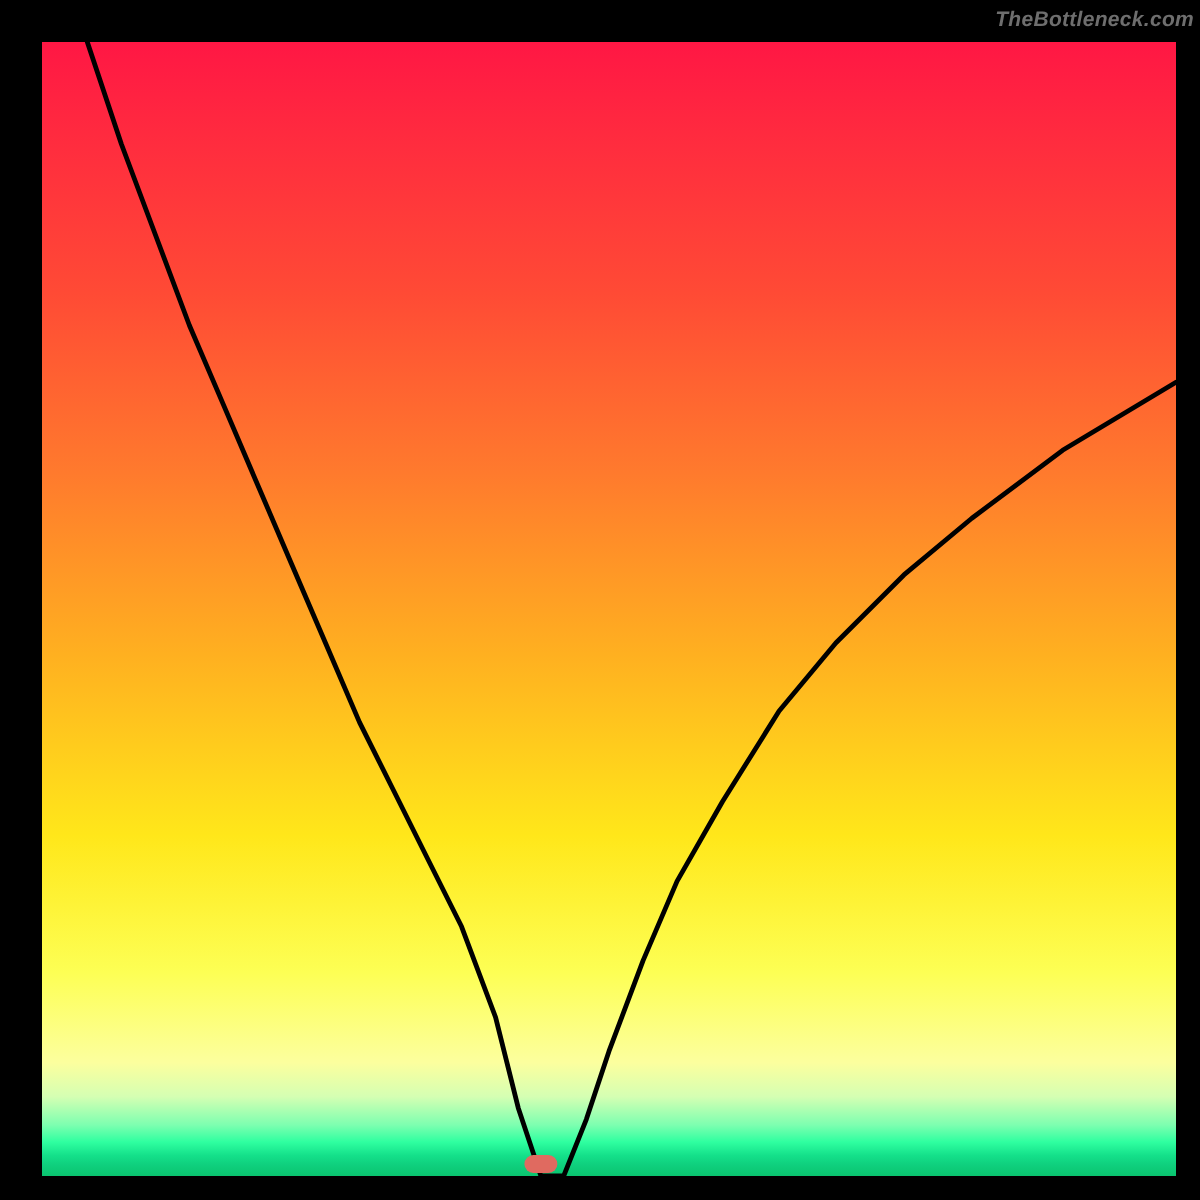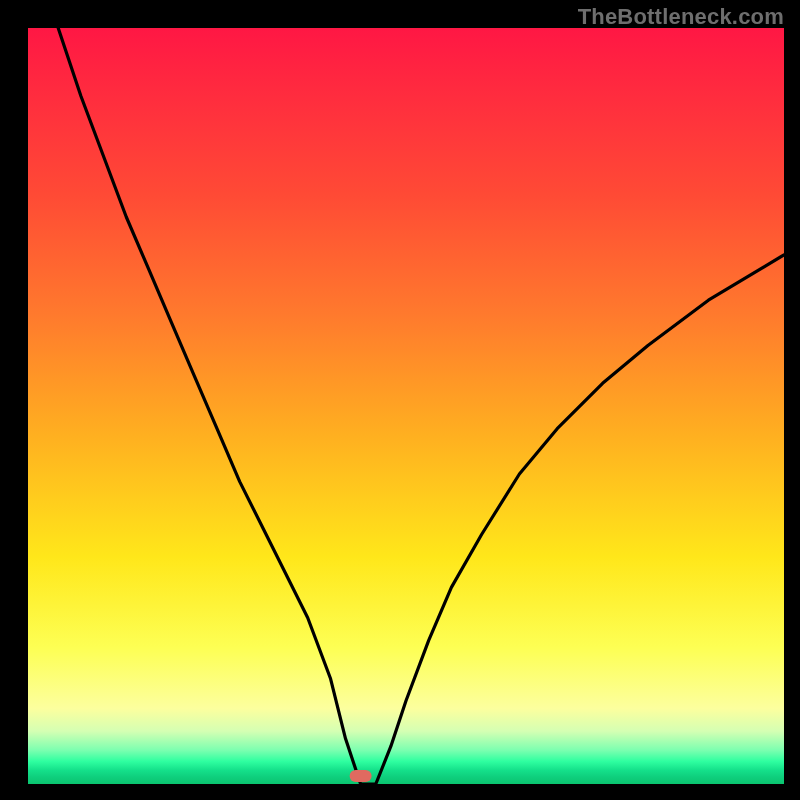--- a/index.html
+++ b/index.html
@@ -13,27 +13,28 @@
   }
   .frame {
     position: relative;
     width: 800px;
     height: 800px;
     background: #000;
   }
   .watermark {
     position: absolute;
     top: 4px;
-    right: 16px;
+    right: 4px;
     color: #6e6e6e;
-    font-size: 22px;
+    font-size: 14px;
     font-weight: 600;
     letter-spacing: 0.2px;
     z-index: 5;
     user-select: none;
+    font-style: italic;
   }
   .plot-area {
     position: absolute;
     left: 28px;
     top: 28px;
     width: 756px;
     height: 756px;
     overflow: hidden;
   }
   .gradient {

